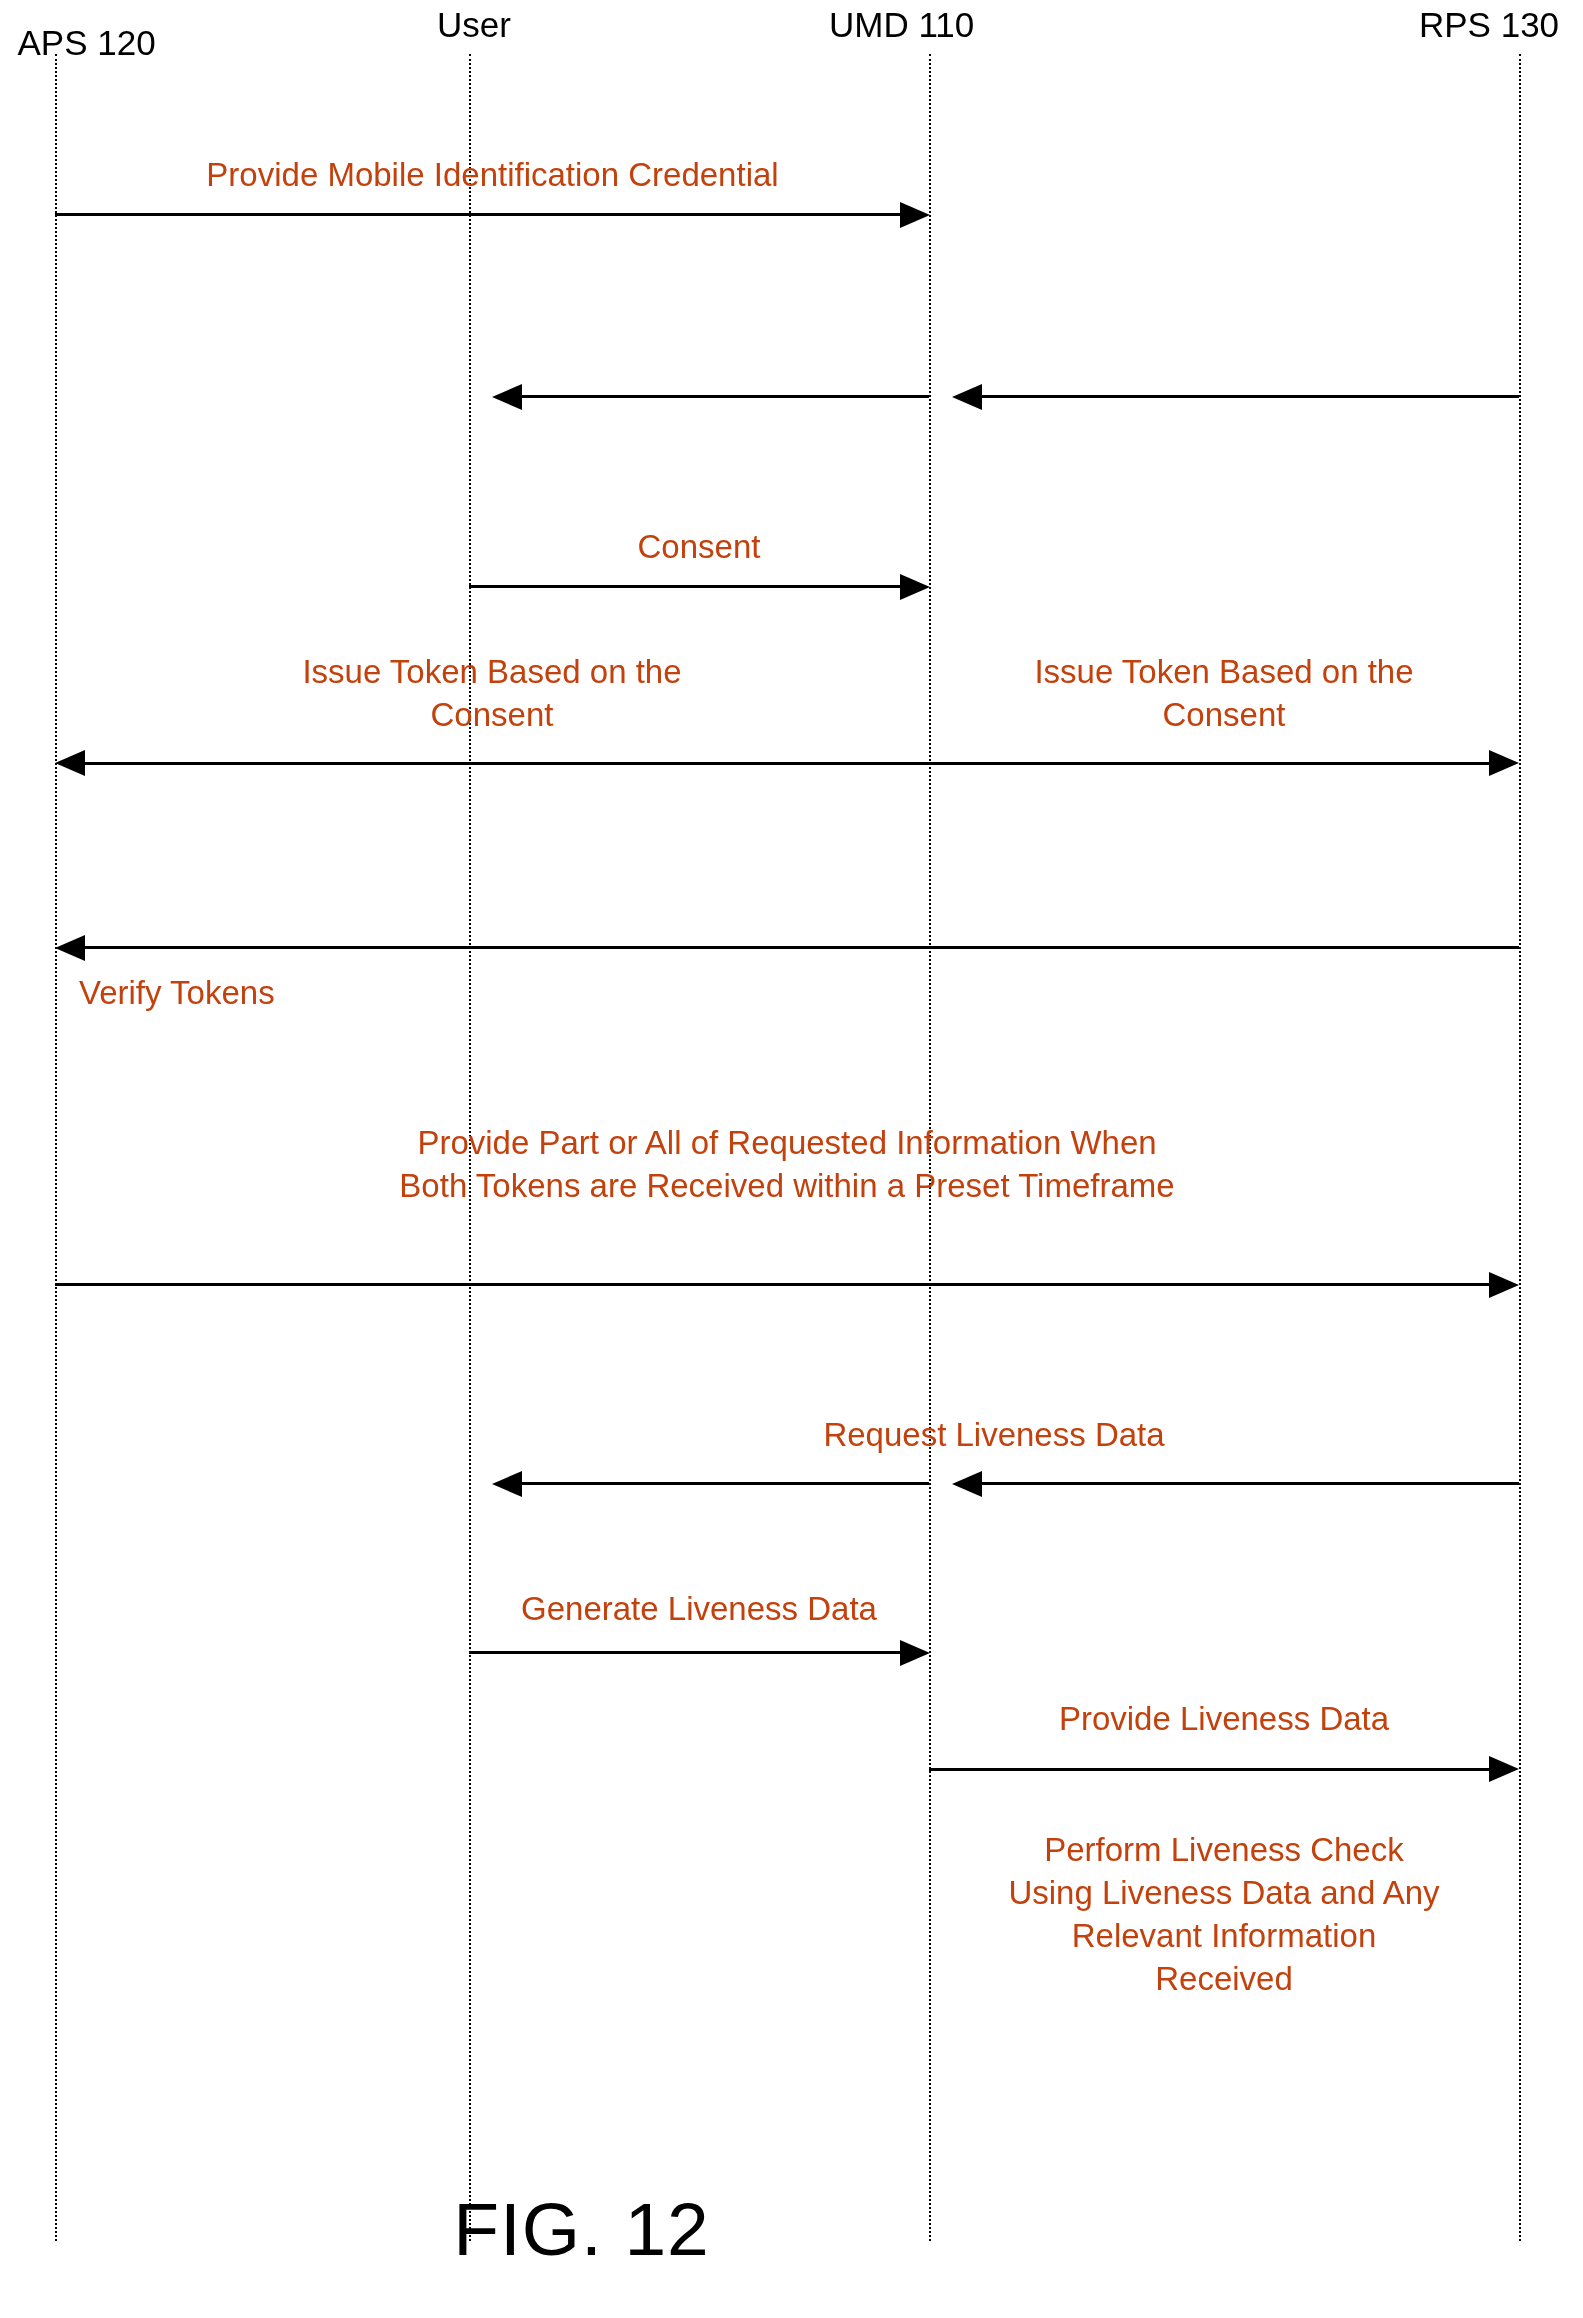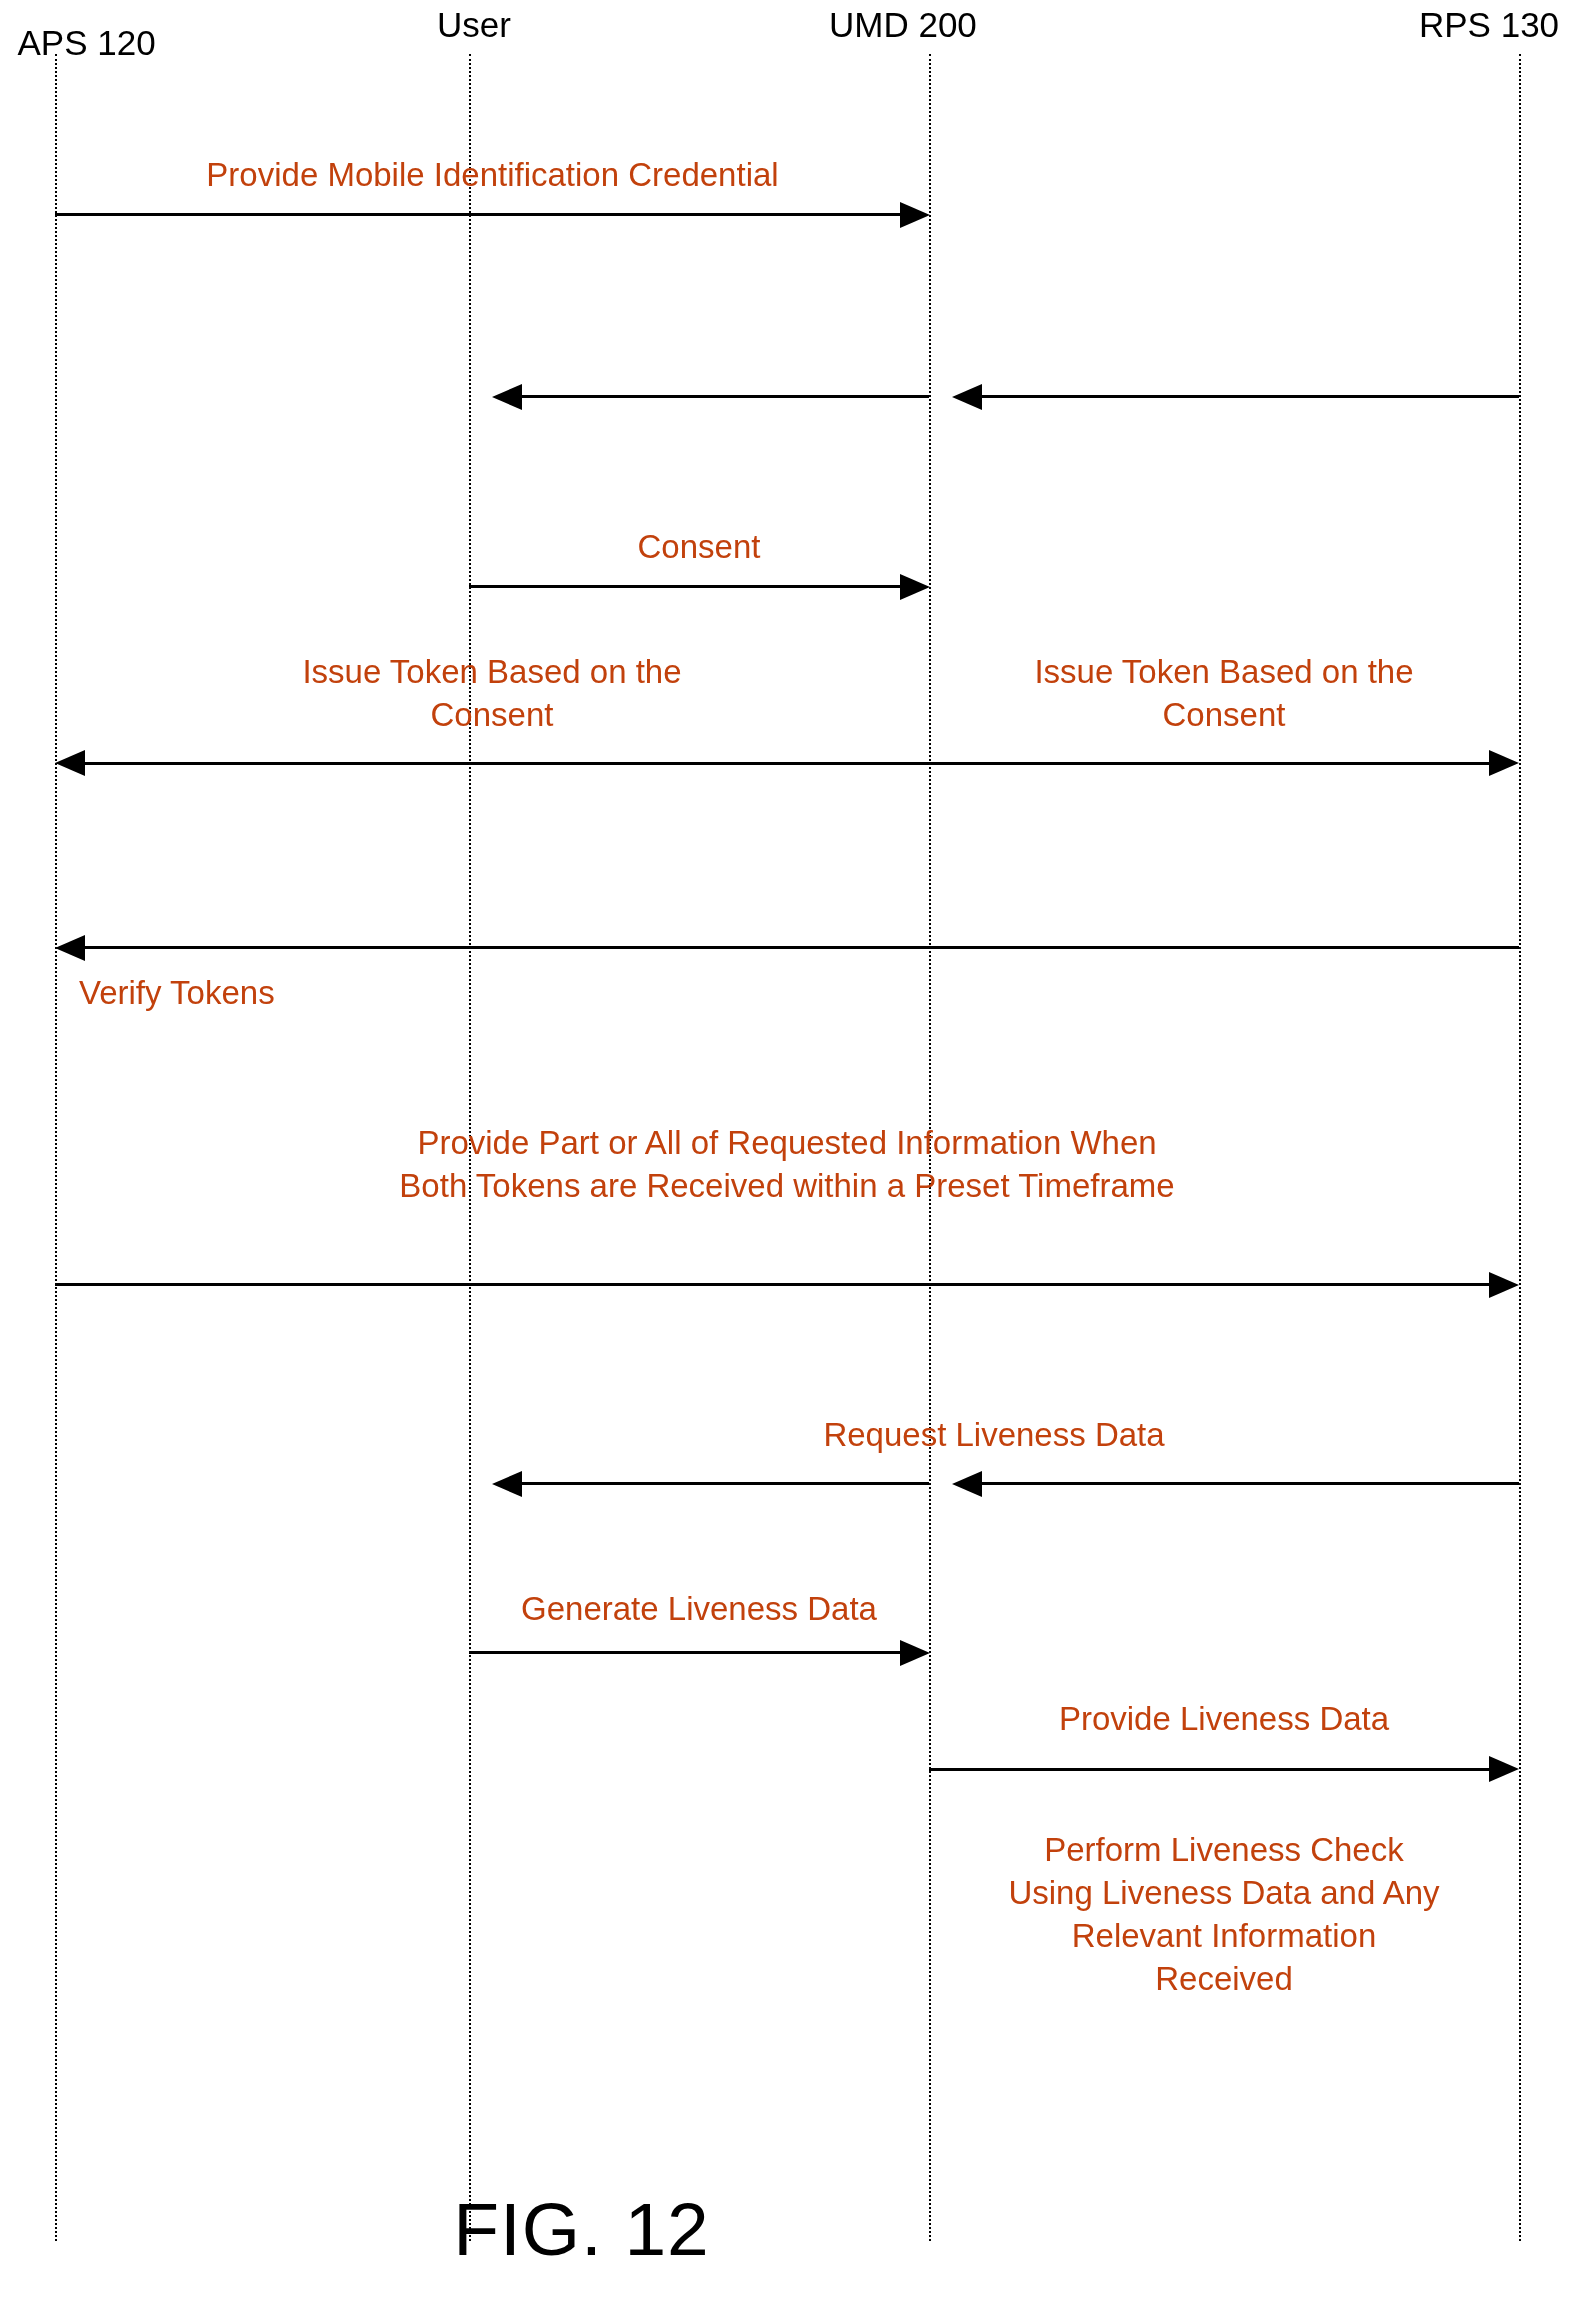--- a/index.html
+++ b/index.html
@@ -71,21 +71,21 @@
     color: #000;
   }
 </style>
 </head>
 <body>
 
 <div id="figure">
 
   <div class="lifeline-head" style="left:17.5px; top:5.2px;margin-top:18px;">APS 120</div>
   <div class="lifeline-head" style="left:437px; top:5.2px;">User</div>
-  <div class="lifeline-head" style="left:829px; top:5.2px;">UMD 200</div>
+  <div class="lifeline-head" style="left:829px; top:5.2px;">UMD 110</div>
   <div class="lifeline-head" style="left:1419px; top:5.2px;">RPS 130</div>
 
   <div class="lifeline" style="left:55px;   top:54px; height:2187px;"></div>
   <div class="lifeline" style="left:469px;  top:54px; height:2187px;"></div>
   <div class="lifeline" style="left:929px; top:54px; height:2187px;"></div>
   <div class="lifeline" style="left:1519px; top:54px; height:2187px;"></div>
 
   <div class="msg-label" style="left:55px; top:153px; width:875px;">Provide Mobile Identification Credential</div>
   <div class="arrow-line" style="left:55px; top:213px; width:845px;"></div>
   <div class="arrow-head right" style="left:900px; top:202px;"></div>

